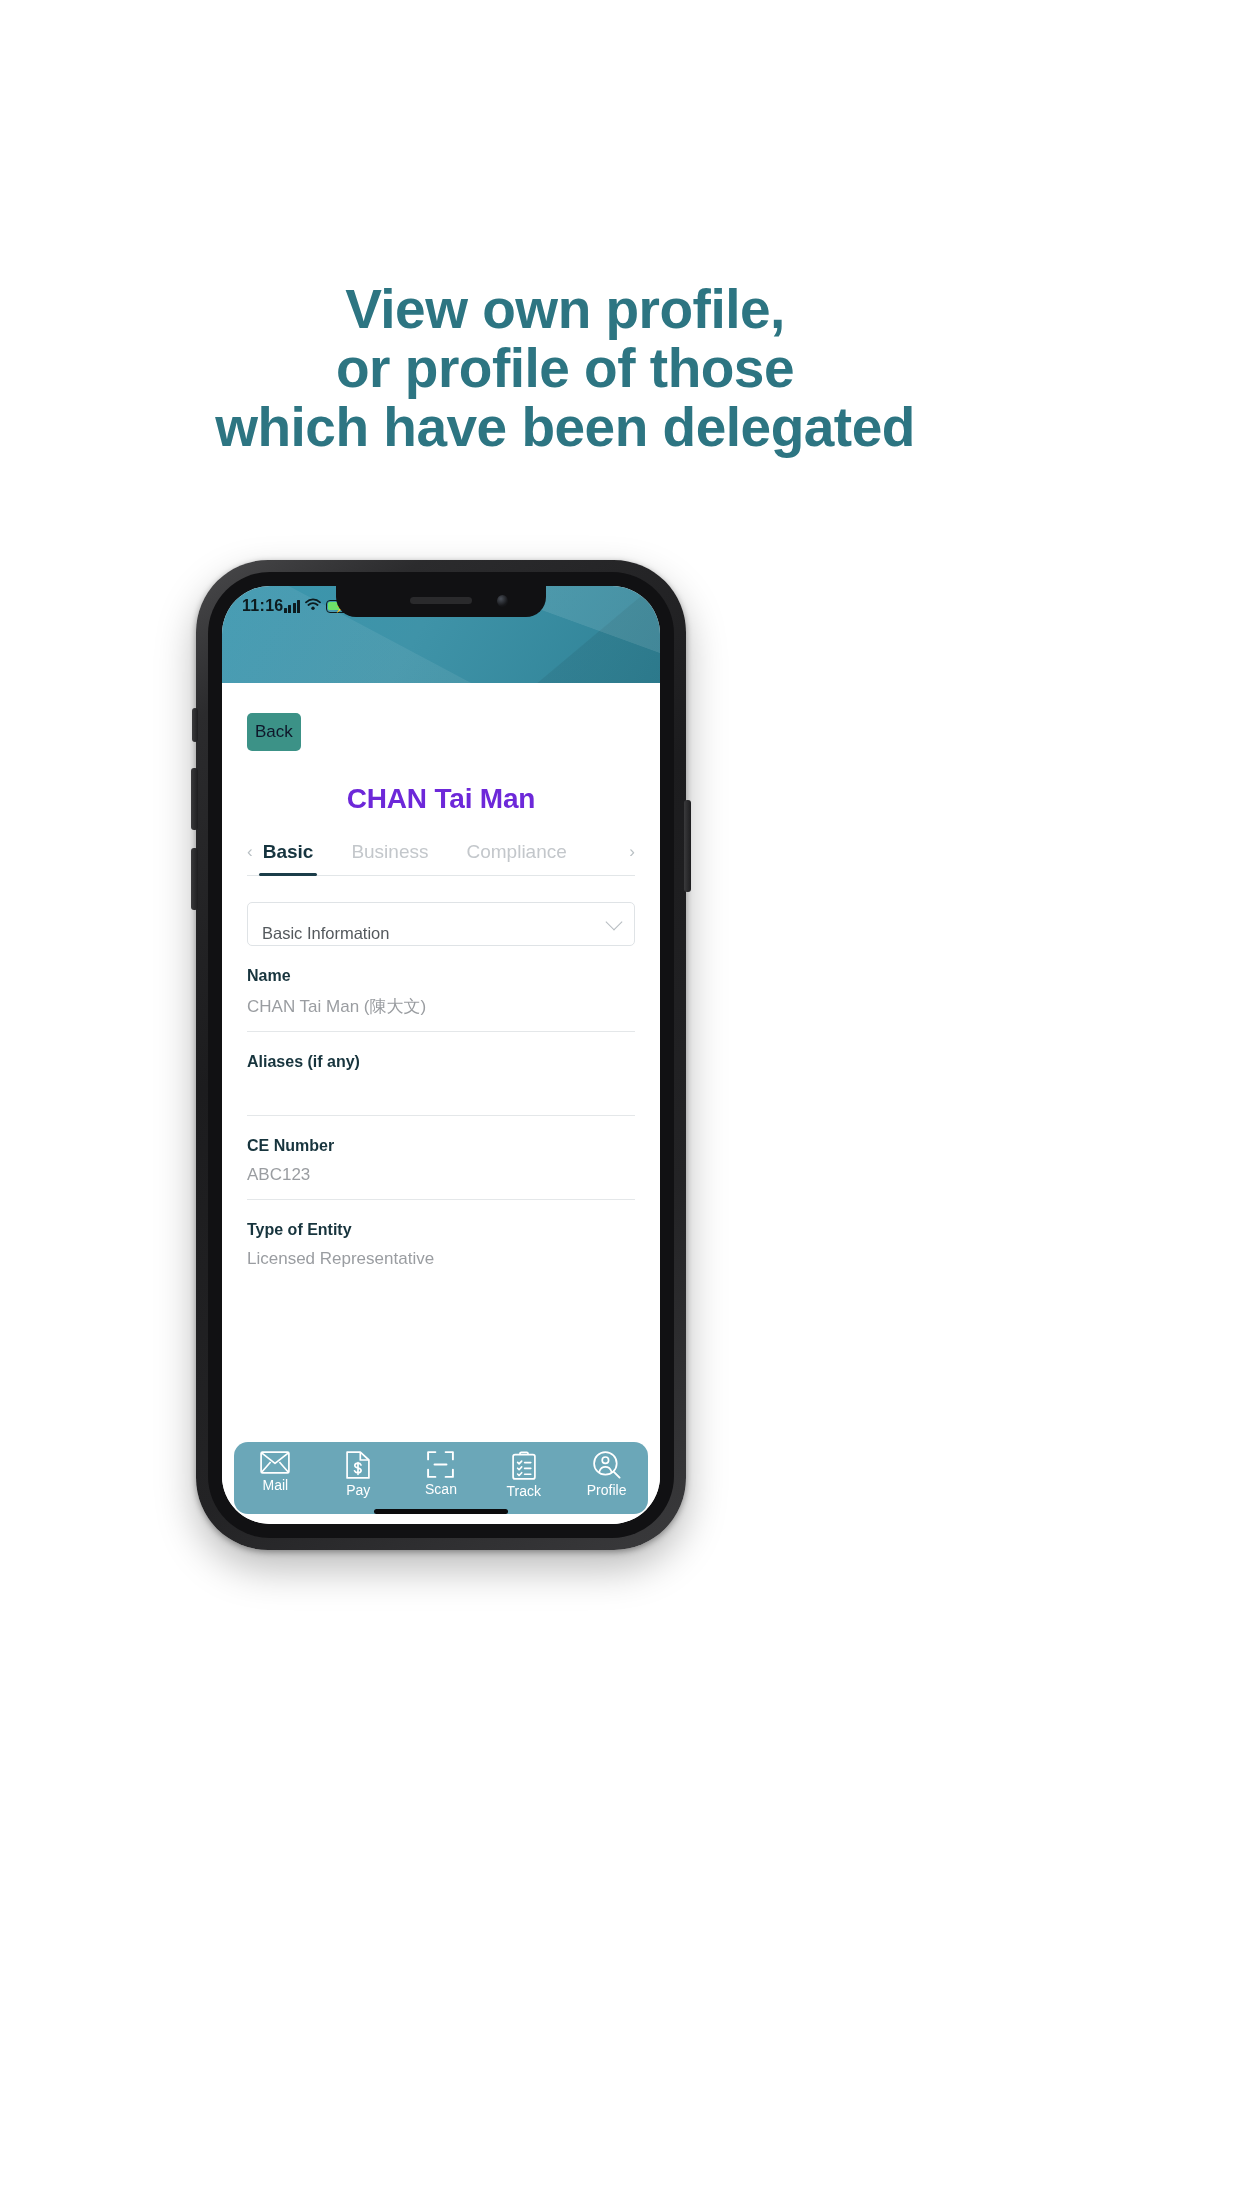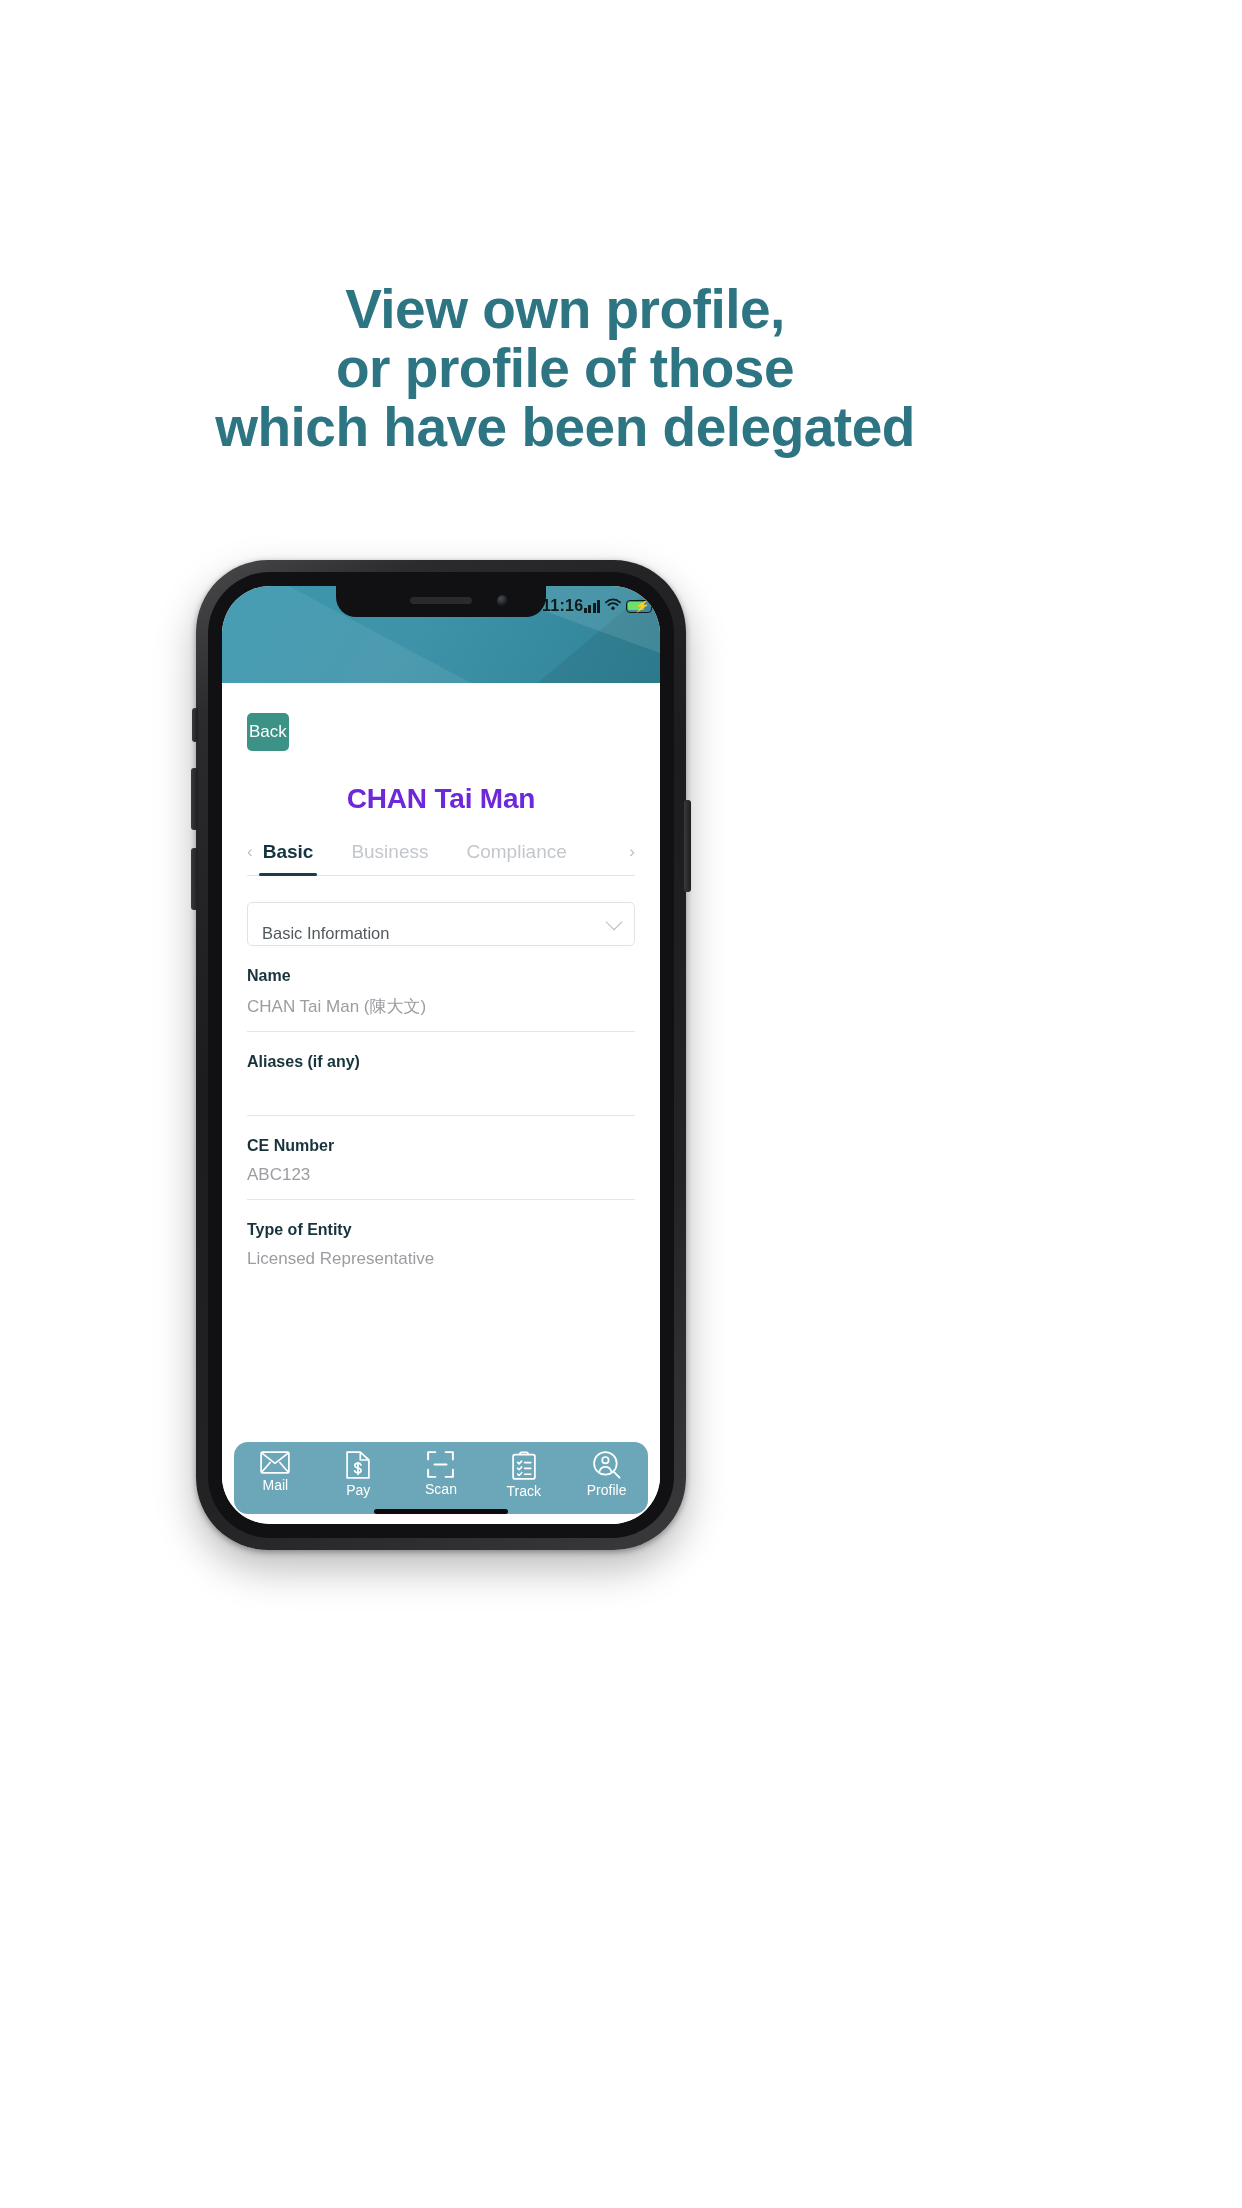--- a/index.html
+++ b/index.html
@@ -53,22 +53,22 @@
     position:absolute;left:50%;transform:translateX(-50%);top:11px;
     width:62px;height:7px;border-radius:4px;background:#2a2a2c;
   }
   .camera{
     position:absolute;right:38px;top:9px;width:11px;height:12px;border-radius:50%;
     background:radial-gradient(circle at 35% 32%,#4a4f58 0%,#17181b 62%,#0b0b0d 100%);
   }
 
   
   .statusbar{
-    position:absolute;top:0;left:12px;width:100%;height:36px;
-    display:flex;align-items:center;justify-content:flex-end;
+    position:absolute;top:0;left:0;width:100%;height:36px;
+    display:flex;align-items:center;justify-content:flex-start;
     padding:0 20px;box-sizing:border-box;z-index:15;
   }
   .clock{font-size:16px;font-weight:bold;color:#0d1b1e;letter-spacing:.3px;margin-top:4px;}
   .status-icons{display:flex;align-items:center;gap:5px;margin-top:4px;}
   .bars{display:flex;align-items:flex-end;gap:1.5px;height:13px;}
   .bars i{display:block;width:3px;background:#0d1b1e;border-radius:.5px;}
   .bars i:nth-child(1){height:5px}
   .bars i:nth-child(2){height:7.5px}
   .bars i:nth-child(3){height:10px}
   .bars i:nth-child(4){height:13px}
@@ -118,22 +118,22 @@
     transform:rotate(45deg);
   }
 
   
   .page{
     position:absolute;top:97px;left:0;width:100%;bottom:0;
     background:#ffffff;padding:0 25px;box-sizing:border-box;overflow:hidden;
   }
   .back-btn{
     display:inline-block;margin-top:30px;
-    background:#3c9287;color:#ffffff;font-size:17px;
-    padding:9px 2px;border-radius:5px;border:none;cursor:pointer;
+    background:#3c9287;color:#0f172a;font-size:17px;
+    padding:9px 8px;border-radius:5px;border:none;cursor:pointer;
     font-family:"Liberation Sans", sans-serif;
   }
   .person-name{
     margin-top:32px;font-size:28px;font-weight:bold;color:#6d28d9;letter-spacing:-.2px;text-align:center;
   }
   .tabs{
     margin-top:26px;display:flex;align-items:center;
     border-bottom:1px solid #e2e6e8;position:relative;
   }
   .tab-arrow{color:#b9c0c4;font-size:17px;padding:0 2px 12px 0;cursor:pointer;}

